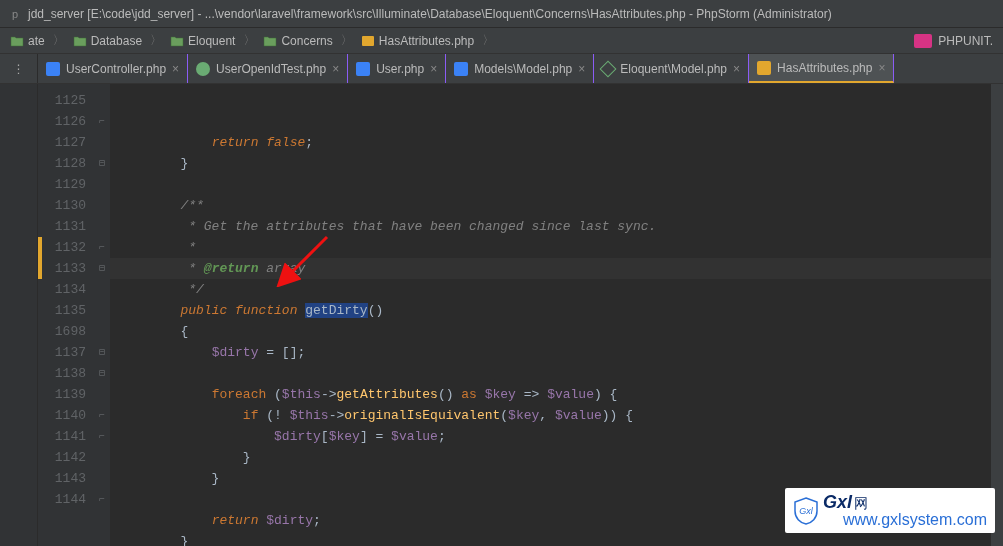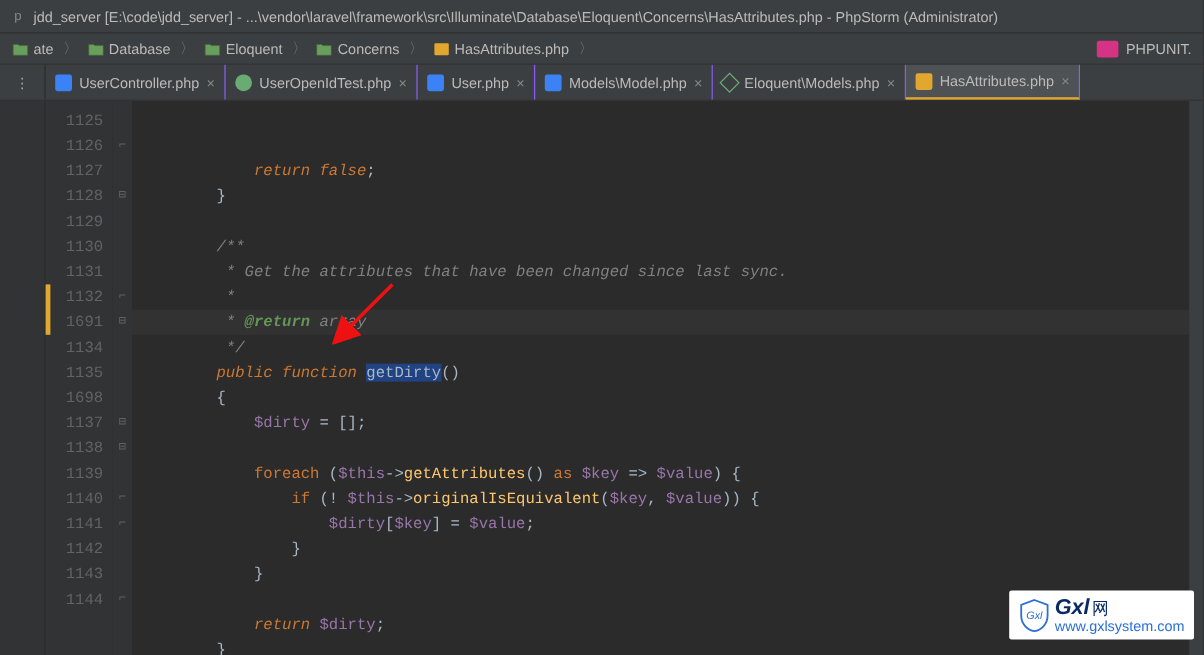--- a/index.html
+++ b/index.html
@@ -191,21 +191,21 @@
     padding: 4px 8px;
     border-radius: 2px;
     font-family: Arial, sans-serif;
     z-index: 10;
   }
   .watermark .shield {
     width: 26px; height: 28px;
   }
   .watermark .txt1 { color:#0a2a66; font-size:18px; font-weight:bold; font-style:italic; }
   .watermark .txt2 { color:#0a2a66; font-size:14px; margin-left:2px;}
-  .watermark .sub { color:#2a6fd6; font-size:12px; display:block; margin-top:-2px;}
+  .watermark .sub { color:#2a6fd6; font-size:16px; display:block; margin-top:-2px;margin-left:20px;}
   .scrollbar-v {
     width: 12px;
     background: #3c3f41;
     position: relative;
   }
 </style>
 </head>
 <body>
 
 <div class="titlebar">
@@ -285,21 +285,21 @@
         <span>User.php</span>
         <span class="close">×</span>
       </div>
       <div class="tab">
         <span class="ficon php-blue"></span>
         <span>Models\Model.php</span>
         <span class="close">×</span>
       </div>
       <div class="tab">
         <span class="ficon cube-green"></span>
-        <span>Eloquent\Models.php</span>
+        <span>Eloquent\Model.php</span>
         <span class="close">×</span>
       </div>
       <div class="tab active">
         <span class="ficon php-orange"></span>
         <span>HasAttributes.php</span>
         <span class="close">×</span>
       </div>
     </div>
 </div>
 
@@ -307,21 +307,21 @@
   <div class="far-gutter"></div>
   <div class="linenos" id="linenos">
       <div class="ln">1125</div>
       <div class="ln">1126</div>
       <div class="ln">1127</div>
       <div class="ln">1128</div>
       <div class="ln">1129</div>
       <div class="ln">1130</div>
       <div class="ln">1131</div>
       <div class="ln">1132</div>
-      <div class="ln">1691</div>
+      <div class="ln">1133</div>
       <div class="ln">1134</div>
       <div class="ln">1135</div>
       <div class="ln">1698</div>
       <div class="ln">1137</div>
       <div class="ln">1138</div>
       <div class="ln">1139</div>
       <div class="ln">1140</div>
       <div class="ln">1141</div>
       <div class="ln">1142</div>
       <div class="ln">1143</div>

